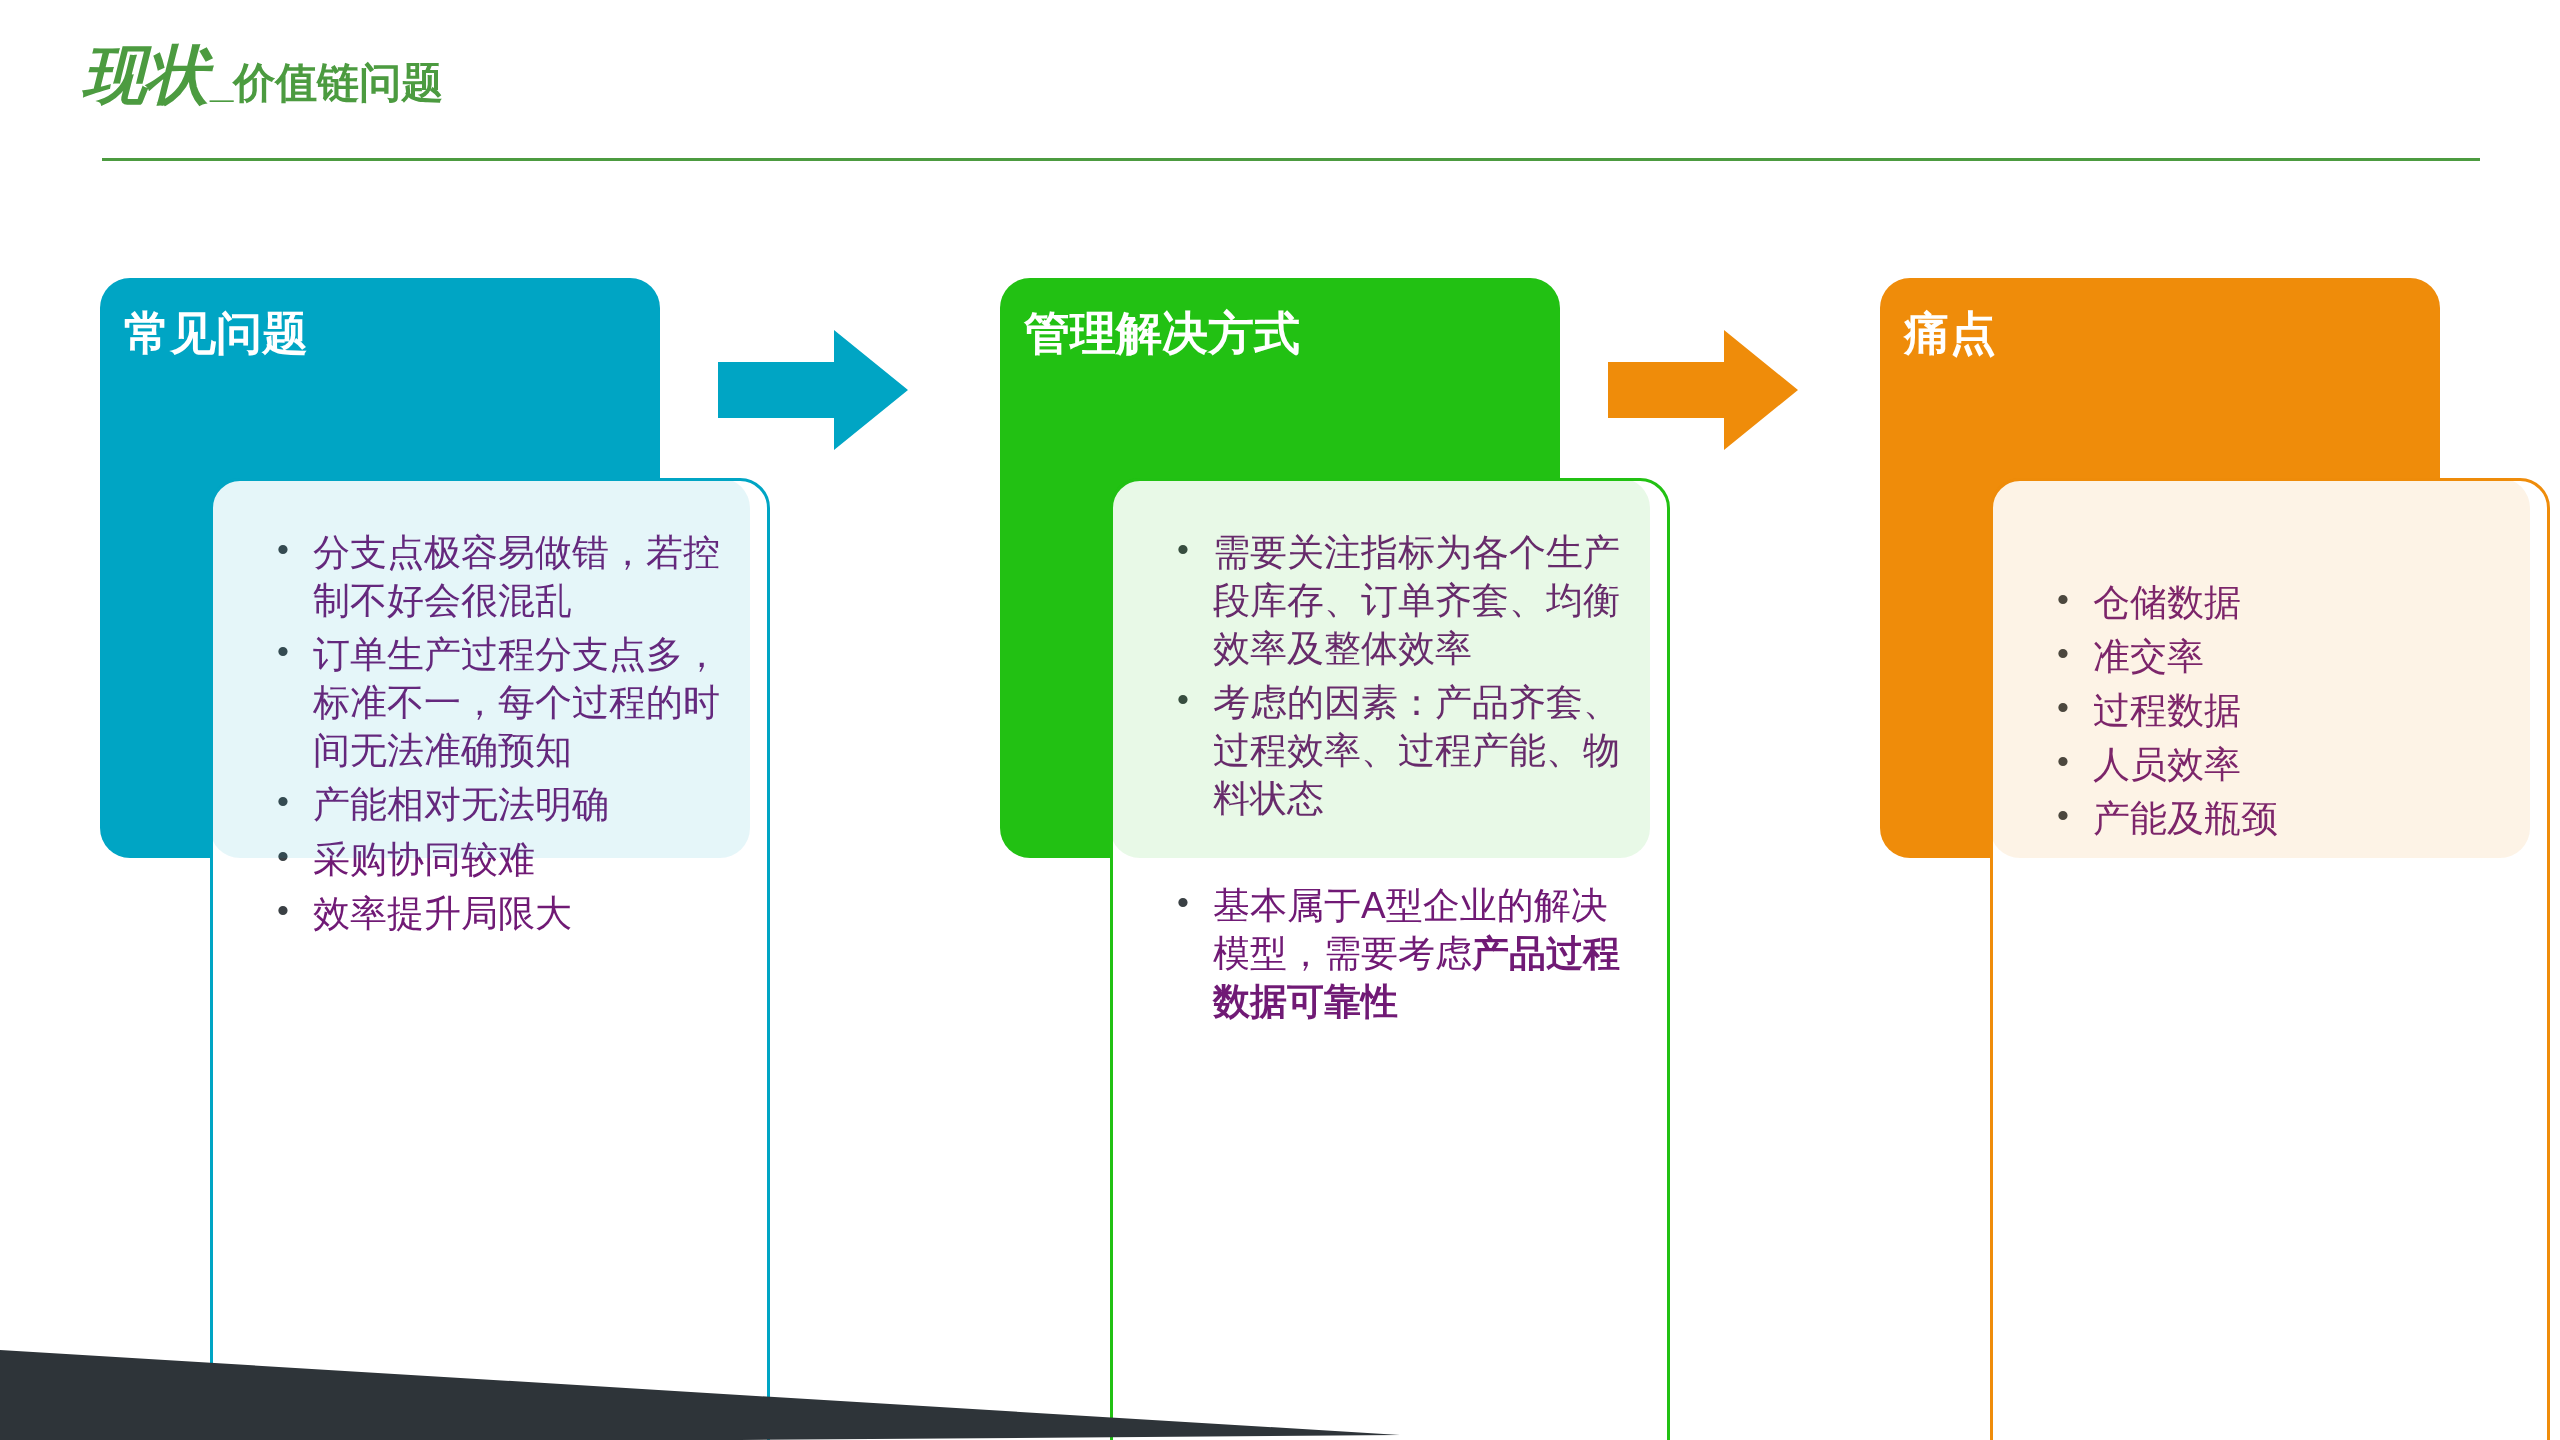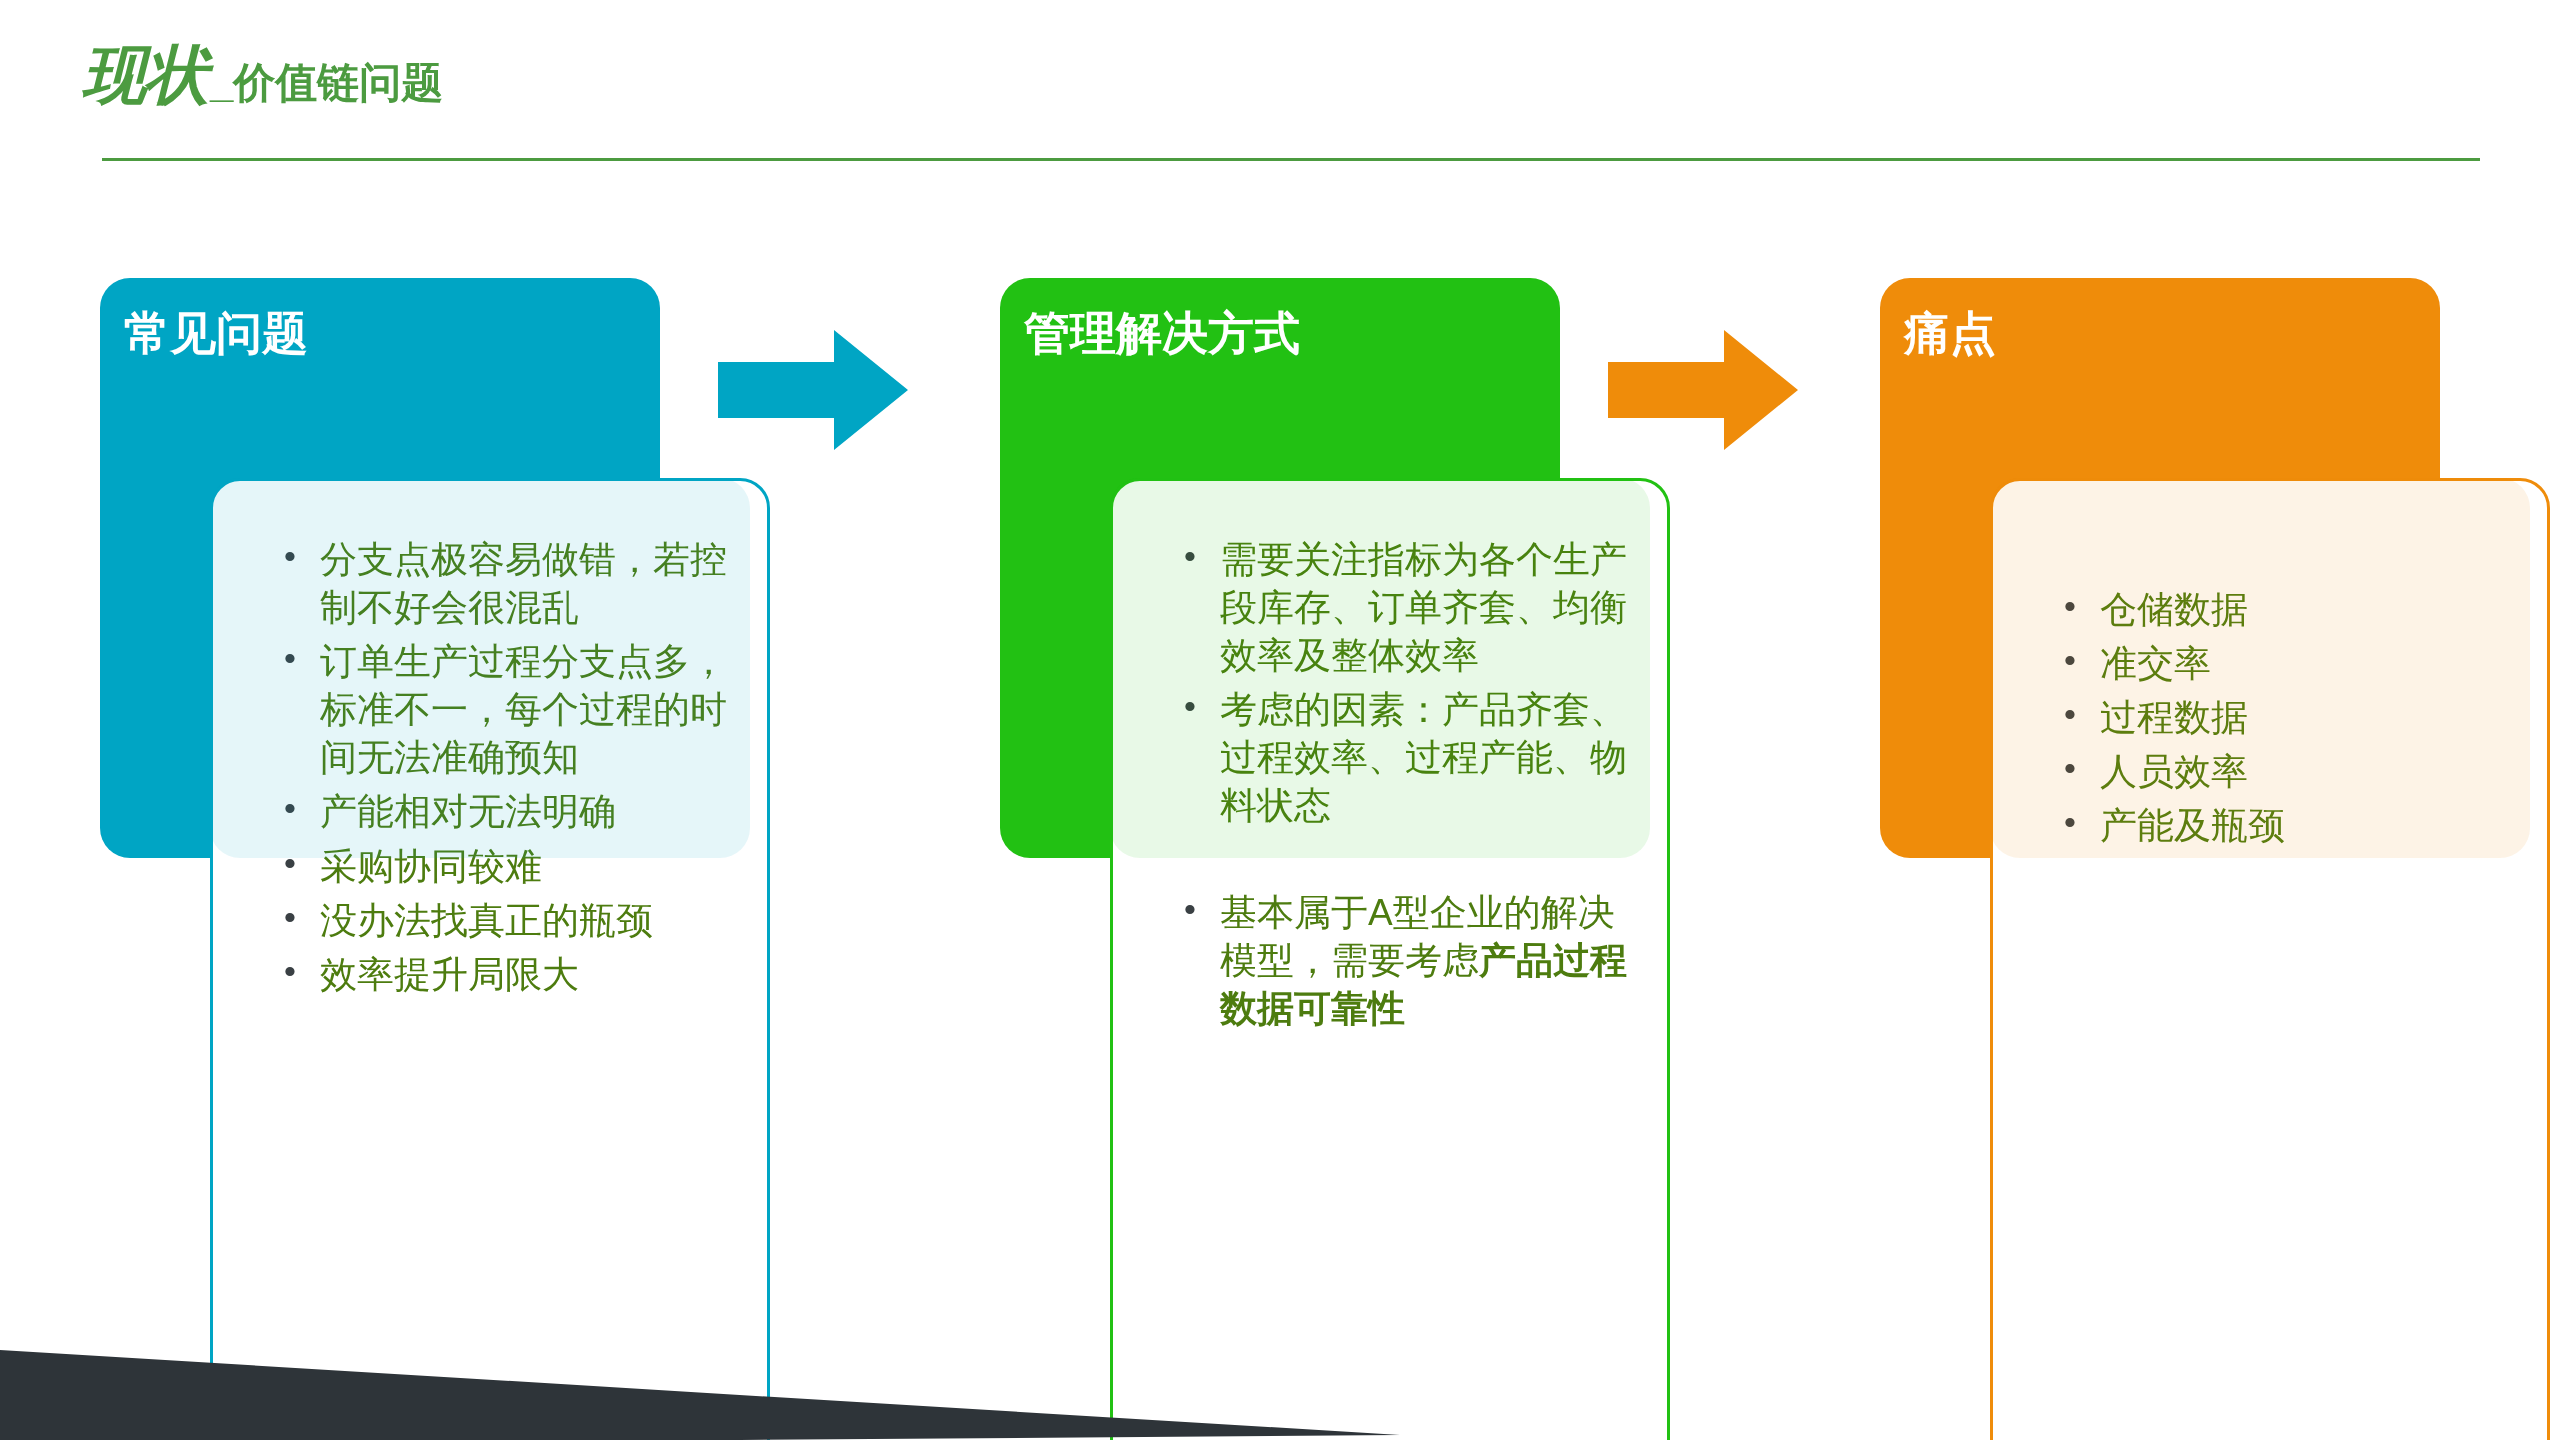--- a/index.html
+++ b/index.html
@@ -90,25 +90,25 @@
     width: 540px;
     height: 380px;
     border-radius: 30px;
     pointer-events: none;
   }
   .col-list {
     position: absolute;
     left: 0;
     top: 0;
     width: 100%;
-    margin: 11px;
+    margin: 4px;
     padding: 44px 28px 0 56px;
     box-sizing: border-box;
     list-style: none;
-    color: #4d7c0f;
+    color: #701a75;
     font-size: 37px;
     line-height: 1.30;
   }
   .col-list li {
     position: relative;
     padding-left: 40px;
     margin-bottom: 6px;
   }
   .col-list li::before {
     content: "\2022";
@@ -161,21 +161,20 @@
 <div class="column" id="column-1" style="left:100px;">
   <div class="col-header" style="background: rgb(0, 165, 196);">
     <div class="col-header-label">常见问题</div>
   </div>
   <div class="col-body" style="border: 3px solid rgb(0, 165, 196);">
     <ul class="col-list">
       <li>分支点极容易做错，若控制不好会很混乱</li>
       <li>订单生产过程分支点多，标准不一，每个过程的时间无法准确预知</li>
       <li>产能相对无法明确</li>
       <li>采购协同较难</li>
-      <li>没办法找真正的瓶颈</li>
       <li>效率提升局限大</li>
     </ul>
   </div>
   <div class="col-tint" style="background: rgba(0, 165, 196, 0.1);"></div>
 </div>
 
 <div class="flow-arrow" id="arrow-1" style="left:718px;">
   <svg width="190" height="120" viewBox="0 0 190 120">
     <polygon id="arrow-1-shape" points="0,32 116,32 116,0 190,60 116,120 116,88 0,88" fill="#00A5C4"></polygon>
   </svg>

